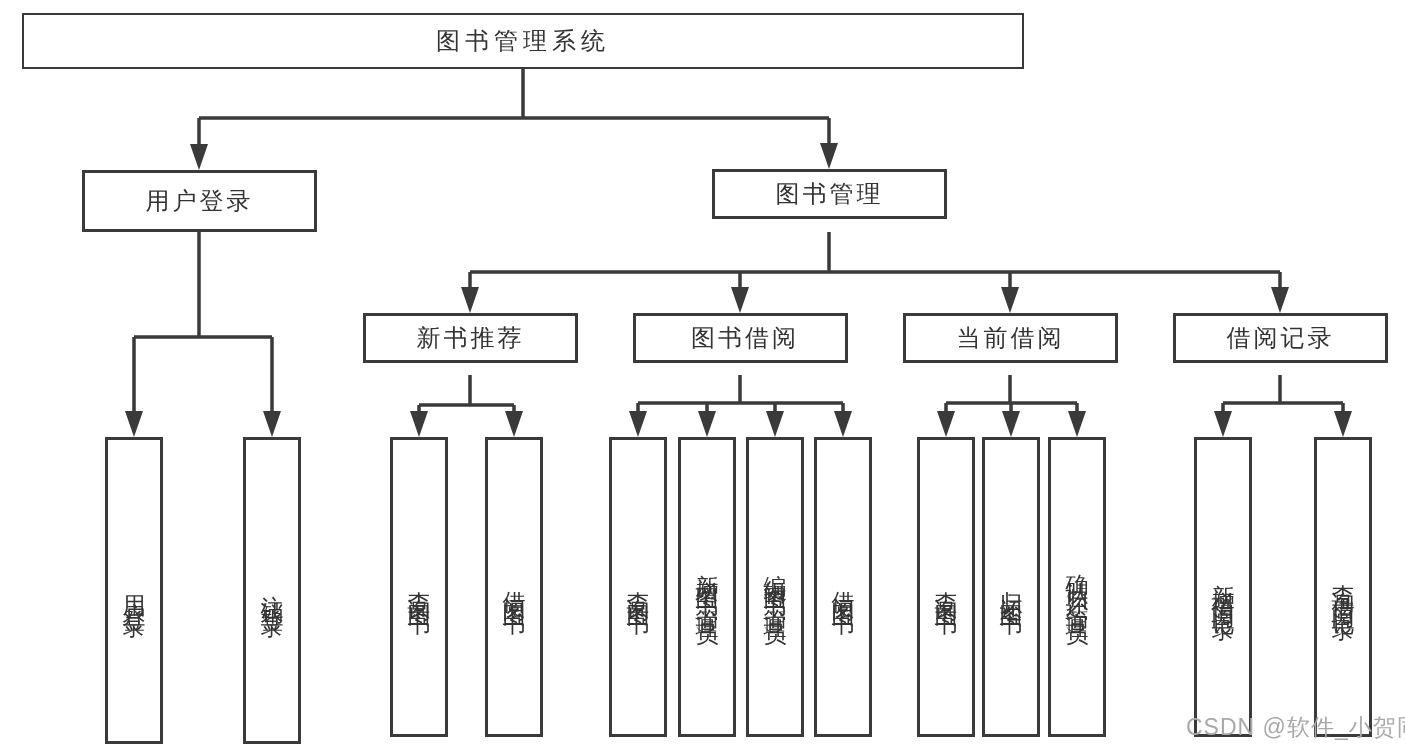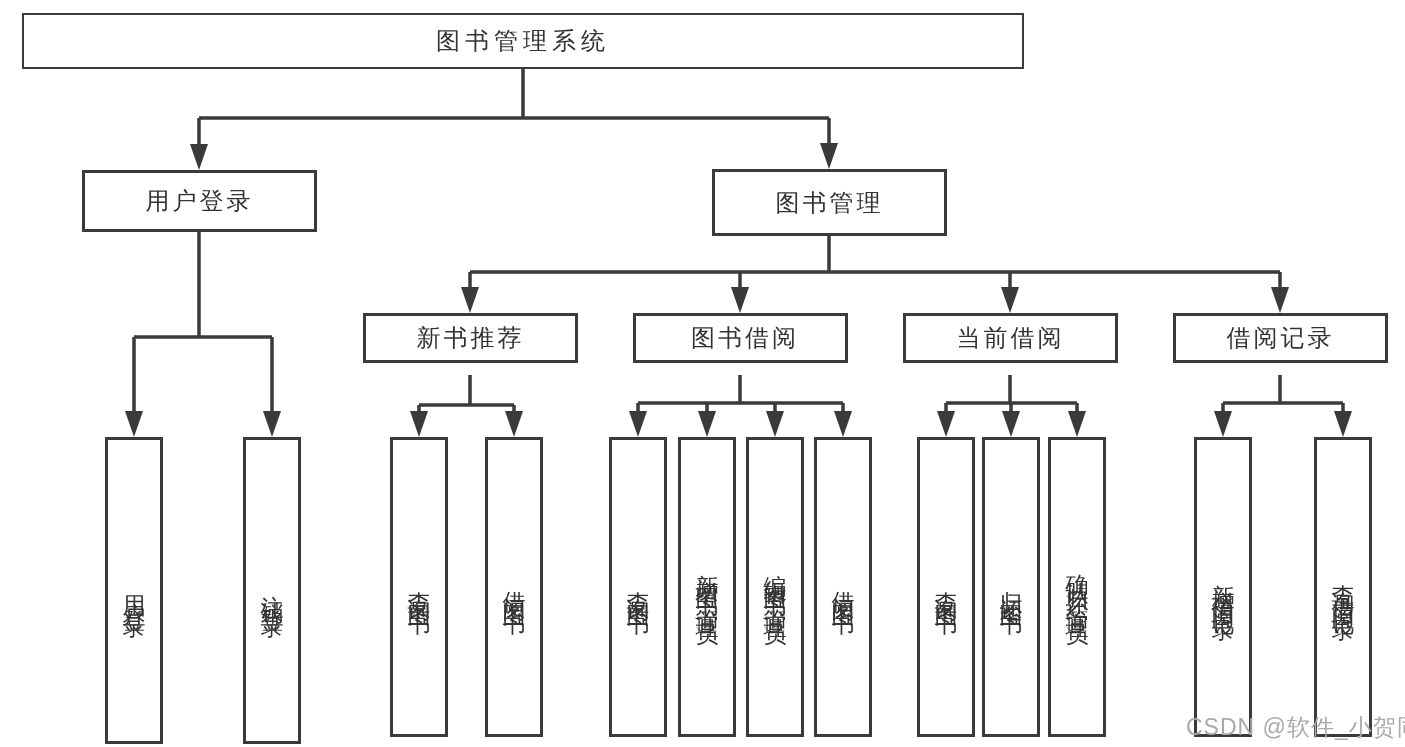--- a/index.html
+++ b/index.html
@@ -133,21 +133,21 @@
     <g>
       <path class="c-line" d="M1280,375 V403 M1223,403 H1343 M1223,403 V415 M1343,403 V415"></path>
       <polygon class="c-arrow" points="1214,411 1232,411 1223,437"></polygon>
       <polygon class="c-arrow" points="1334,411 1352,411 1343,437"></polygon>
     </g>
   </svg>
 
   <div class="node root">图书管理系统</div>
 
   <div class="node lvl2" style="left:82px;">用户登录</div>
-  <div class="node lvl2" style="left:712px; top:169px; height:67px;">图书管理</div>
+  <div class="node lvl2" style="left:712px; top:169px; height:50px;">图书管理</div>
 
   <div class="node lvl3" style="left:363px;">新书推荐</div>
   <div class="node lvl3" style="left:633px;padding-left:9px;">图书借阅</div>
   <div class="node lvl3" style="left:903px;">当前借阅</div>
   <div class="node lvl3" style="left:1173px;">借阅记录</div>
 
   <div class="leaf" style="left:105px; height:307px;">用户登录</div>
   <div class="leaf" style="left:243px; height:307px;">注销登录</div>
 
   <div class="leaf" style="left:390px;">查询图书</div>

